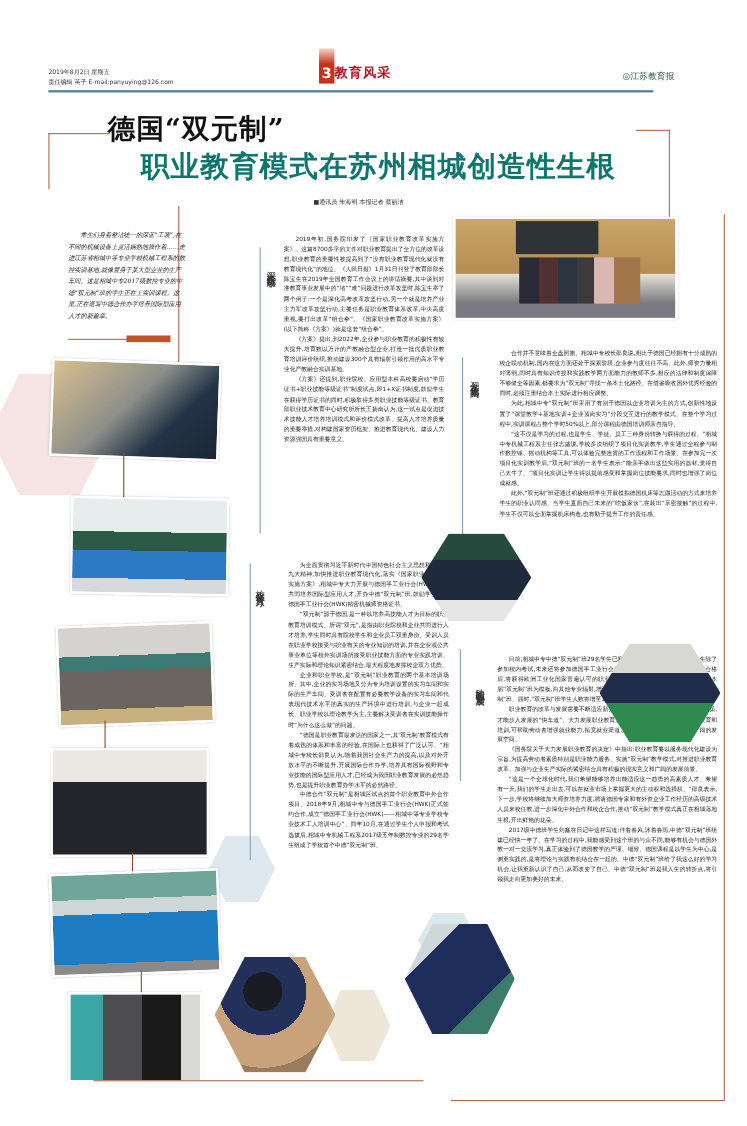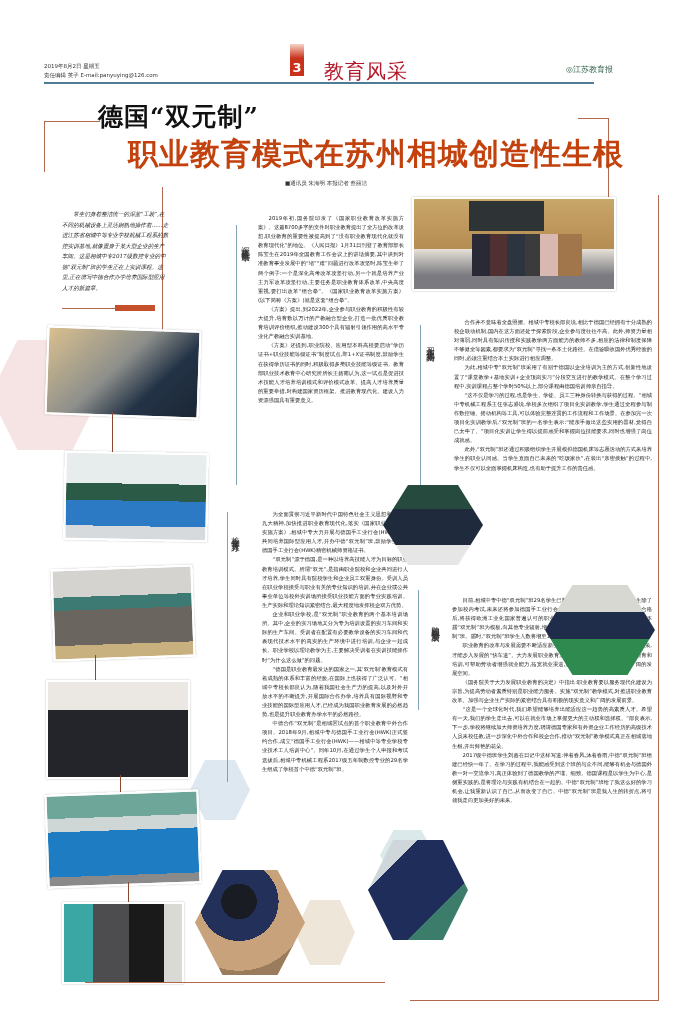--- a/index.html
+++ b/index.html
@@ -2,24 +2,24 @@
 <html><head>
 <meta charset="utf-8">
 <style>
   html,body{margin:0;padding:0;background:#fff;}
   body{width:679px;height:1024px;position:relative;overflow:hidden;font-family:"DejaVu Sans",sans-serif;color:#222;}
   .abs{position:absolute;}
   .hdr-meta{left:44px;top:62px;font-size:5.5px;line-height:9px;color:#333;white-space:nowrap;}
   .hdr-rule{left:44px;top:82px;width:550px;height:2px;background:#4f7c95;}
   .sec-badge{left:290px;top:44px;width:14px;height:32px;background:linear-gradient(#f6d3c6,#c8311a 45%);}
   .sec-num{left:291px;top:60px;width:12px;color:#fff;font-weight:bold;font-size:13px;text-align:center;}
-  .sec-title{left:324px;top:58px;font-size:20px;font-weight:normal;color:#b3182a;letter-spacing:1px;font-family:"DejaVu Sans",sans-serif;}
+  .sec-title{left:304px;top:58px;font-size:12px;font-weight:bold;color:#b3182a;letter-spacing:1px;font-family:"DejaVu Sans",sans-serif;}
   .logo{left:566px;top:64px;font-size:8px;color:#2d5e44;font-family:"DejaVu Serif",serif;}
   .title1{left:98px;top:100px;font-family:"DejaVu Serif",serif;font-weight:bold;font-size:25px;letter-spacing:1px;color:#111;}
-  .title2{left:128px;top:134px;font-family:"DejaVu Serif",serif;font-weight:bold;font-size:30px;letter-spacing:1px;color:#c2410c;}
+  .title2{left:128px;top:134px;font-family:"DejaVu Serif",serif;font-weight:bold;font-size:26px;letter-spacing:1px;color:#0f766e;}
   .bracket-l{left:44px;top:121px;width:55px;height:50px;border-top:1px solid #b2684d;border-left:1px solid #b2684d;}
   .bracket-r{left:578px;top:118px;width:30px;height:90px;border-top:1px solid #b2684d;border-right:1px solid #b2684d;}
   .byline{left:285px;top:180px;font-size:5.5px;color:#333;}
   .lead-box{left:40px;top:187px;width:122px;height:170px;border-right:1px solid #b2684d;}
   .lead{left:62px;top:209px;width:108px;font-size:5.6px;line-height:10.5px;font-style:italic;font-family:"DejaVu Serif",serif;text-indent:2em;color:#222;}
   .lead-bar{left:62px;top:308px;width:80px;height:1px;background:#b2684d;}
   .lead-bar2{left:115px;top:305px;width:40px;height:6px;background:#c4512c;}
   .col{font-size:5.3px;line-height:9.1px;color:#222;text-align:justify;}
   .col p{margin:0;text-indent:2em;}
   .vlabel{writing-mode:vertical-rl;font-size:8.5px;letter-spacing:1px;color:#333;font-family:"DejaVu Serif",serif;}

